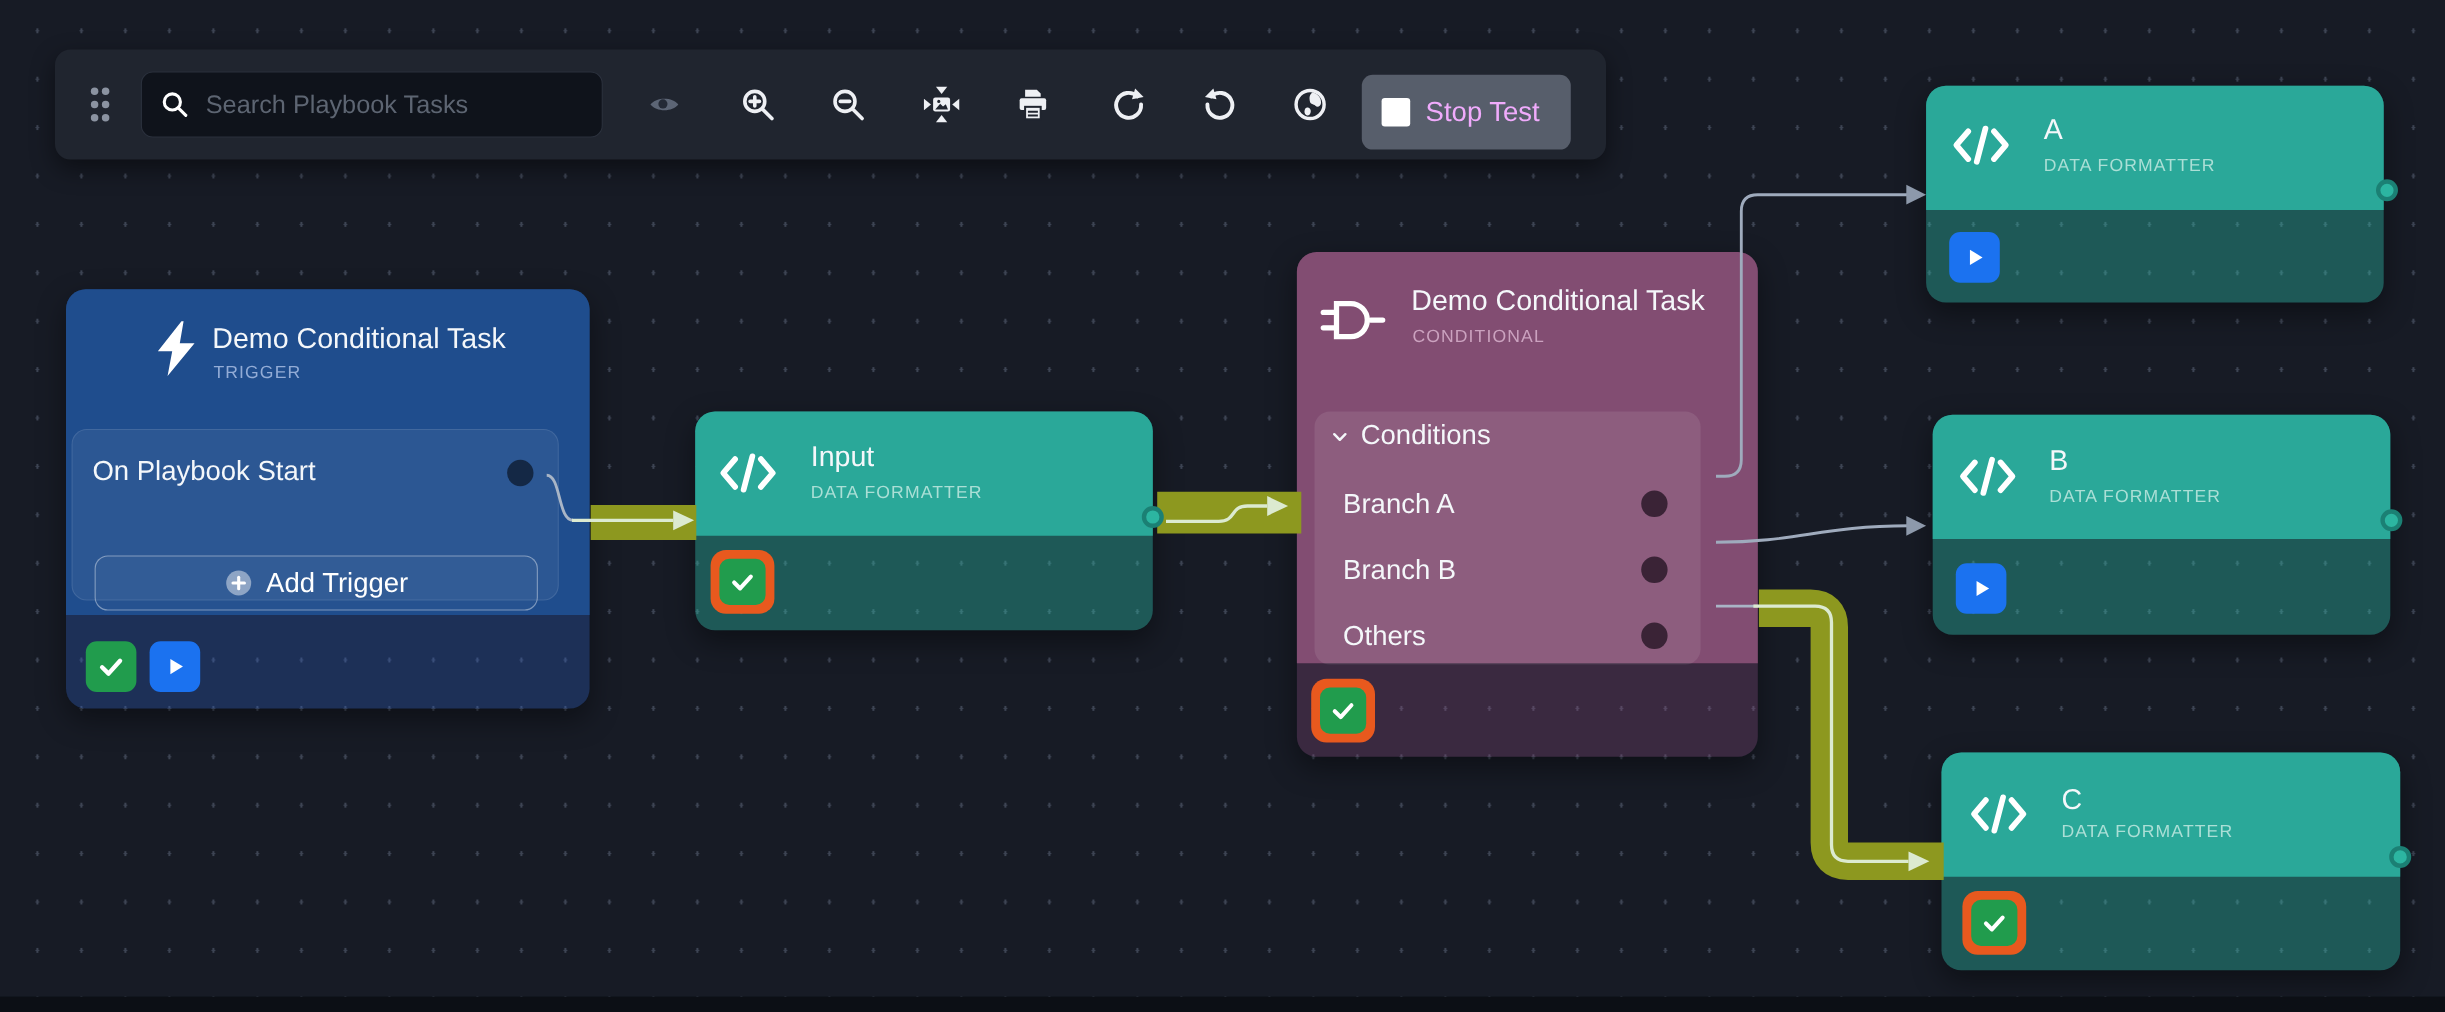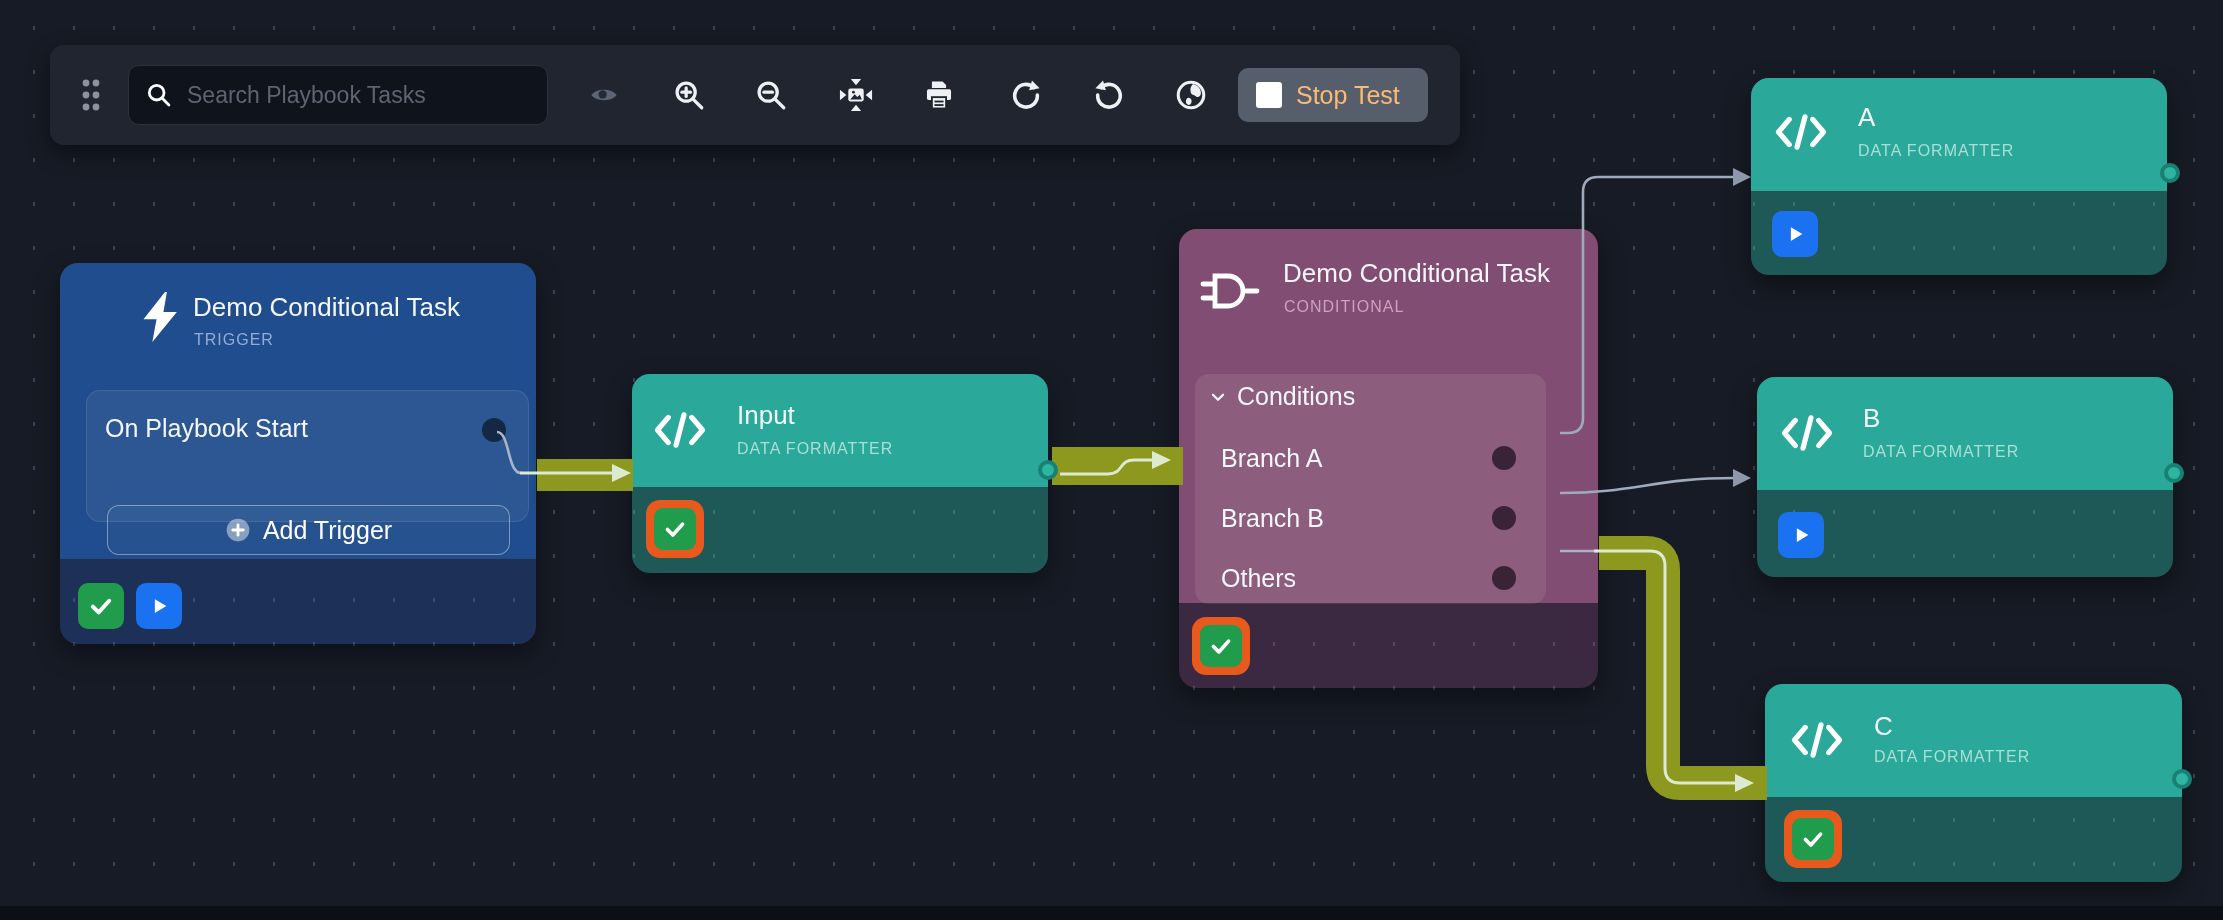--- a/index.html
+++ b/index.html
@@ -26,21 +26,21 @@
   .badge.green{background:var(--success-green,#219c4d);width:46px;height:46px;}
   .badge.blue{background:var(--play-blue,#1b72f0);width:46px;height:46px;}
   .ring-orange{position:absolute;width:58px;height:58px;border-radius:14px;background:var(--selection-orange,#e8591e);display:flex;align-items:center;justify-content:center;}
   .ring-orange .badge-inner{width:42px;height:42px;border-radius:9px;background:var(--success-green,#219c4d);display:flex;align-items:center;justify-content:center;}
   .port-teal{position:absolute;width:20px;height:20px;border-radius:50%;background:#2cb5a1;border:4px solid #1b8074;z-index:6;}
   .dot-dark{position:absolute;width:24px;height:24px;border-radius:50%;}
 
   
   #node-trigger{left:60px;top:263px;width:476px;height:381px;background:rgba(45,110,230,.26);}
   #node-trigger .header{height:296px;background:var(--node-blue,#1f4d8d);}
-  #trigger-panel{position:absolute;left:26px;top:127px;width:443px;height:132px;border-radius:14px;
+  #trigger-panel{position:absolute;left:5px;top:127px;width:443px;height:156px;border-radius:14px;
     background:rgba(255,255,255,.06);border:1px solid rgba(255,255,255,.10);}
   #add-trigger-btn{position:absolute;left:20px;top:78px;width:403px;height:50px;border-radius:12px;
     border:1.5px solid rgba(255,255,255,.40);background:rgba(255,255,255,.03);color:#fff;font-size:25px;
     display:flex;align-items:center;justify-content:center;gap:12px;cursor:pointer;margin-top:36px;}
 
   
   .teal-node{background:rgba(45,200,178,.36);}
   .teal-node .header{height:113px;background:var(--node-teal,#2aa899);}
   .teal-sub{color:#abdfd6;}
 
@@ -60,22 +60,22 @@
 
   
   #toolbar{position:absolute;left:50px;top:45px;width:1410px;height:100px;border-radius:14px;
     background:#20252f;box-shadow:0 8px 22px rgba(0,0,0,.45);z-index:10;}
   #drag-handle{position:absolute;left:30px;top:31px;cursor:grab;}
   #search-box{position:absolute;left:78px;top:20px;width:420px;height:60px;border-radius:11px;
     background:#0f131b;border:1px solid #2b313d;display:flex;align-items:center;padding:0 16px;gap:12px;}
   #search-box input{flex:1;background:transparent;border:none;outline:none;color:#cfd5de;font-size:23px;}
   #search-box input::placeholder{color:#5d6572;}
   .tool-icon{position:absolute;top:31px;width:38px;height:38px;display:flex;align-items:center;justify-content:center;cursor:pointer;}
-  #stop-test-btn{position:absolute;left:1188px;top:23px;width:190px;height:54px;border-radius:10px;border:none;
-    background:var(--stop-button-bg,#575e6b);color:#fdba74;font-size:25px;display:flex;align-items:center;gap:14px;
+  #stop-test-btn{position:absolute;left:1188px;top:23px;width:190px;height:68px;border-radius:10px;border:none;
+    background:var(--stop-button-bg,#575e6b);color:#f0abfc;font-size:25px;display:flex;align-items:center;gap:14px;
     padding:0 16px 0 18px;cursor:pointer;}
   #stop-test-btn .stop-square{width:26px;height:26px;border-radius:3px;background:#fff;flex:0 0 auto;}
 </style>
 </head>
 <body>
 
 <div id="canvas">
 
   <div class="node" id="node-trigger">
     <div class="header"></div>

